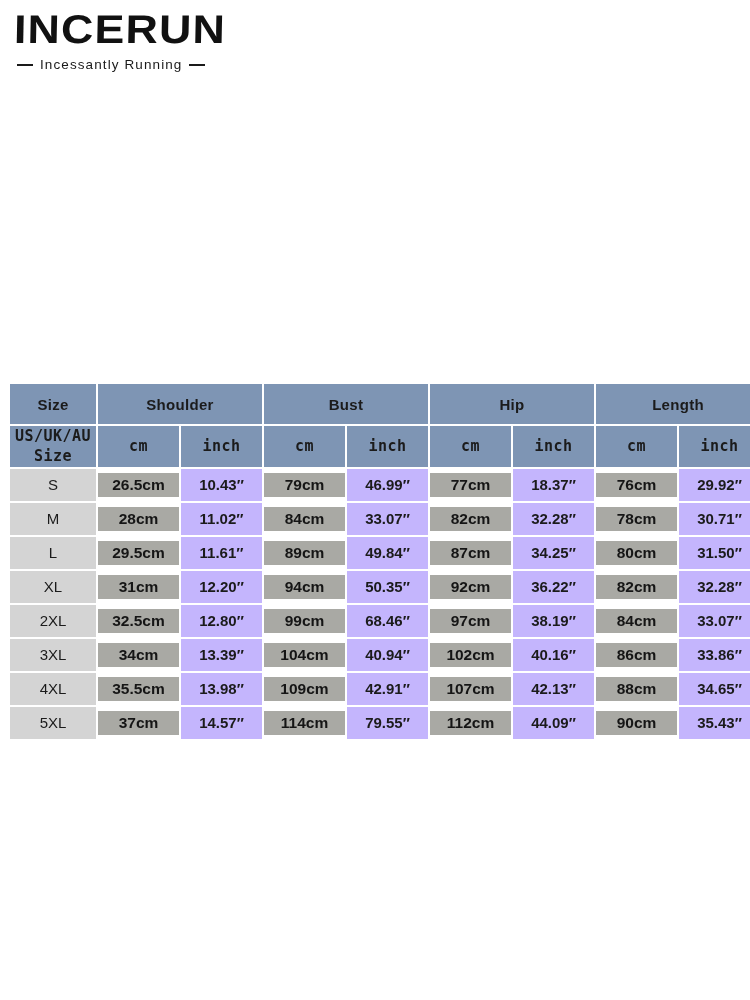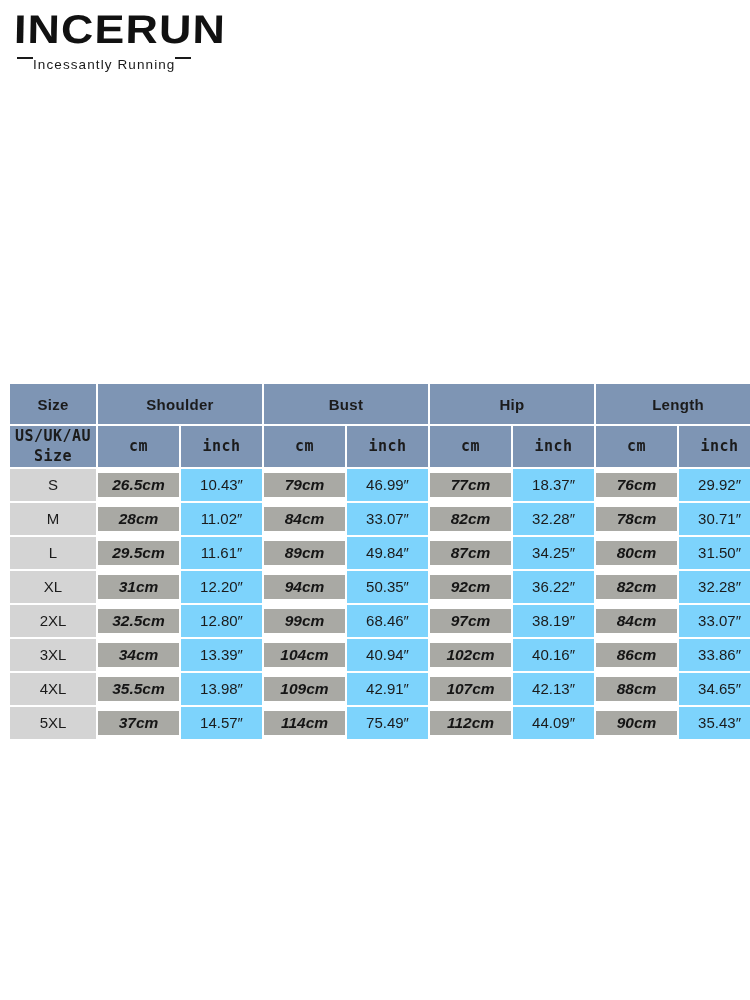--- a/index.html
+++ b/index.html
@@ -30,20 +30,22 @@
     font-weight: bold;
     font-size: 40px;
     letter-spacing: 1px;
     color: #111111;
     line-height: 1.05;
     transform: scaleX(1.12) skewX(-1deg);
     transform-origin: left center;
   }
   #brand-tagline-row {
     display: flex;
+    align-items: center;
+    gap: 7px;
     margin-top: 7px;
     padding-left: 3px;
   }
   .tag-rule {
     display: block;
     width: 16px;
     height: 2px;
     background: #1a1a1a;
     flex: 0 0 auto;
   }
@@ -107,35 +109,34 @@
     background: #d4d4d4;
     height: 26px;
     font-size: 16px;
     font-weight: normal;
     color: #161616;
   }
   td.c-cm {
     background: #ffffff;
     height: 32px;
     padding: 0 6px;
-    font-style: italic;
   }
   td.c-cm .chip {
     display: block;
     background: #a9a9a4;
     color: #151515;
     font-weight: bold;
     font-size: 15.5px;
     line-height: 24px;
     height: 24px;
   }
   td.c-inch {
-    background: #7dd3fc;
+    background: #c4b5fd;
     height: 32px;
-    font-weight: normal;
+    font-weight: bold;
     font-size: 15.5px;
     color: #151515;
   }
 </style>
 </head>
 <body>
 
 <div id="brand">
   <span id="brand-wordmark">INCERUN</span>
   <div id="brand-tagline-row">
@@ -317,21 +318,21 @@
         </tr>
         <tr>
           <td class="c-size">5XL</td>
           <td class="c-cm">
             <span class="chip">37cm</span>
           </td>
           <td class="c-inch">14.57″</td>
           <td class="c-cm">
             <span class="chip">114cm</span>
           </td>
-          <td class="c-inch">75.49″</td>
+          <td class="c-inch">79.55″</td>
           <td class="c-cm">
             <span class="chip">112cm</span>
           </td>
           <td class="c-inch">44.09″</td>
           <td class="c-cm">
             <span class="chip">90cm</span>
           </td>
           <td class="c-inch">35.43″</td>
         </tr>
       </tbody>

